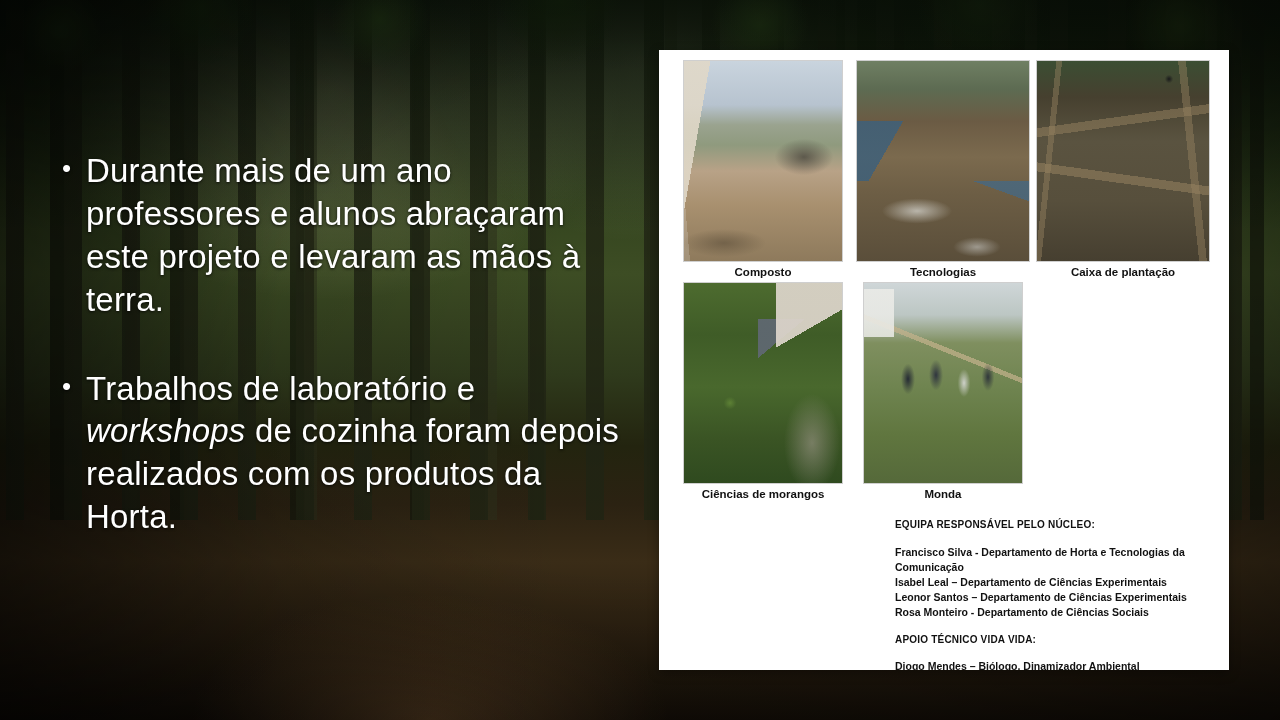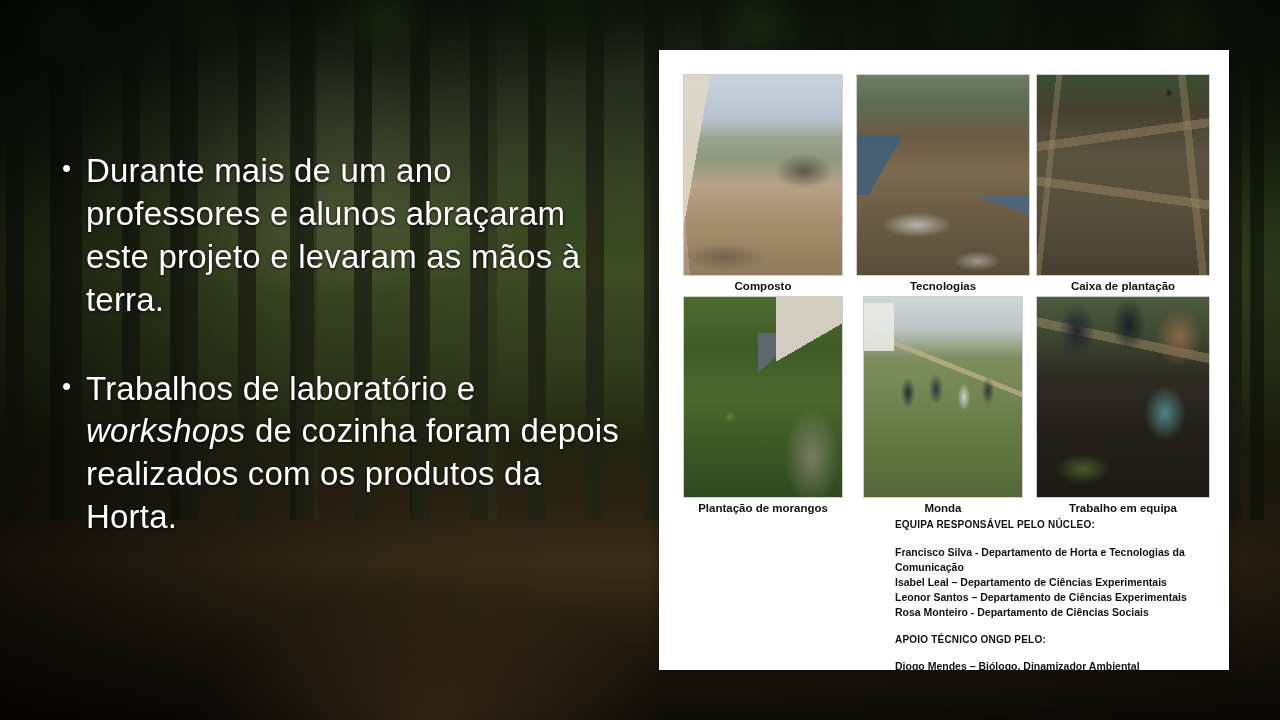--- a/index.html
+++ b/index.html
@@ -116,21 +116,21 @@
     top: 50px;
     width: 570px;
     height: 620px;
     background: #ffffff;
     box-shadow: 0 3px 10px rgba(0,0,0,0.35);
     overflow: hidden;
   }
   .photo-grid {
     position: absolute;
     left: 18px;
-    top: 24px;
+    top: 10px;
     width: 534px;
   }
   .photo-row {
     display: flex;
     gap: 8px;
     margin-bottom: 2px;
   }
   .photo-cell {
     width: 172px;
     display: flex;
@@ -301,40 +301,36 @@
         </div>
         <div class="photo-cell">
           <div class="photo wide p-caixa"></div>
           <div class="caption">Caixa de plantação</div>
         </div>
       </div>
 
       <div class="photo-row">
         <div class="photo-cell">
           <div class="photo p-morangos"></div>
-          <div class="caption">Plantação de morangos</div>
+          <div class="caption">Ciências de morangos</div>
         </div>
         <div class="photo-cell">
           <div class="photo p-monda"></div>
           <div class="caption">Monda</div>
-        </div>
-        <div class="photo-cell">
-          <div class="photo wide p-equipa"></div>
-          <div class="caption">Trabalho em equipa</div>
         </div>
       </div>
 
     </div>
 
     <div class="credits">
       <div class="head">EQUIPA RESPONSÁVEL PELO NÚCLEO:</div>
       <div class="line">Francisco Silva - Departamento de Horta e Tecnologias da Comunicação</div>
       <div class="line">Isabel Leal – Departamento de Ciências Experimentais</div>
       <div class="line">Leonor Santos – Departamento de Ciências Experimentais</div>
       <div class="line">Rosa Monteiro - Departamento de Ciências Sociais</div>
       <div class="gap"></div>
-      <div class="head">APOIO TÉCNICO ONGD PELO:</div>
+      <div class="head">APOIO TÉCNICO VIDA VIDA:</div>
       <div class="line">Diogo Mendes – Biólogo, Dinamizador Ambiental</div>
     </div>
 
   </div>
 
 </div>
 
 </body></html>

